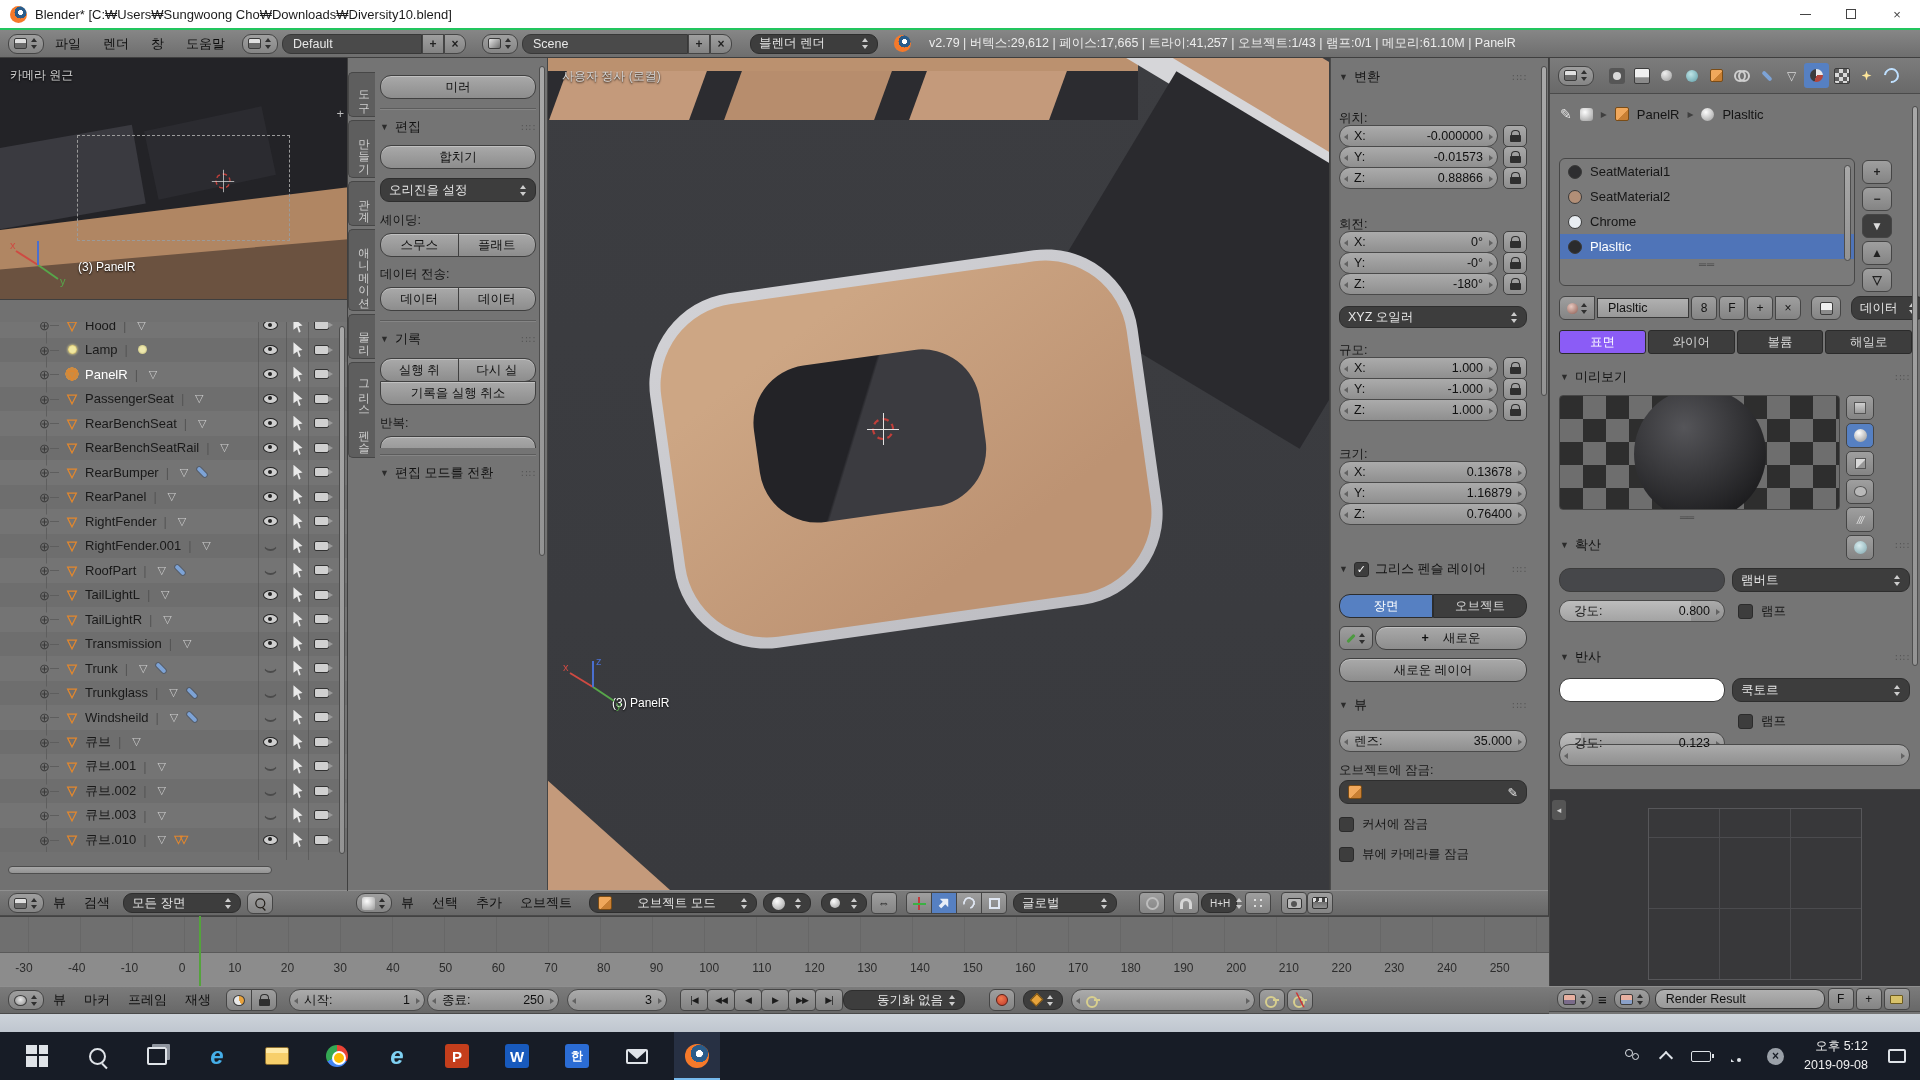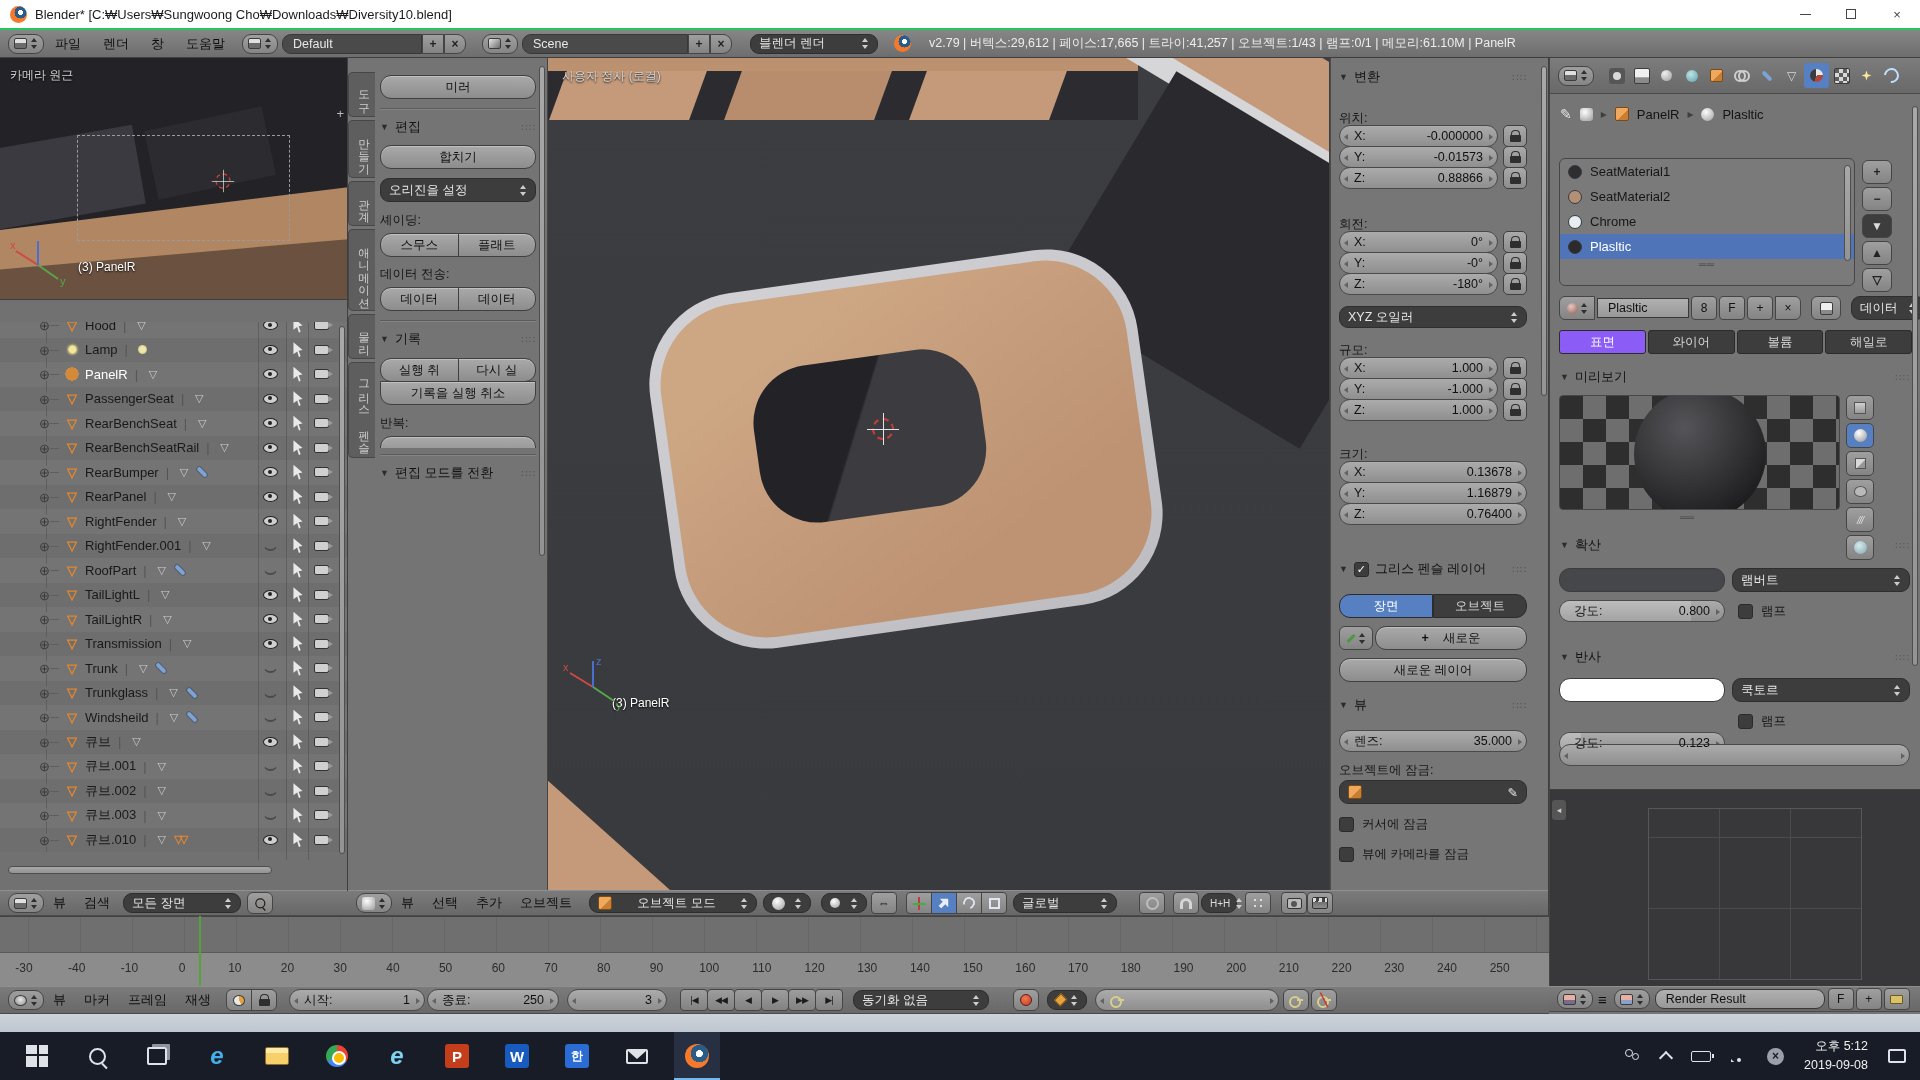--- a/index.html
+++ b/index.html
@@ -1253,21 +1253,21 @@
         <span class="sqbtn">
           <span>▶</span>
         </span>
         <span class="sqbtn">
           <span>▶▶</span>
         </span>
         <span class="sqbtn">
           <span>▶|</span>
         </span>
     </span>
-    <span class="dd dark" style="margin-left:10px;width:136px;justify-content:space-between">
+    <span class="dd dark" style="width:122px;justify-content:flex-end">
         <span>동기화 없음</span>
         <span class="uds"></span>
       </span>
     <span class="sqbtn" style="margin-left:24px;border-radius:6px">
         <span class="recdot"></span>
       </span>
     <span class="dd dark" style="margin-left:8px;width:40px;justify-content:space-between">
         <span class="keydia"></span>
         <span class="uds"></span>
       </span>

